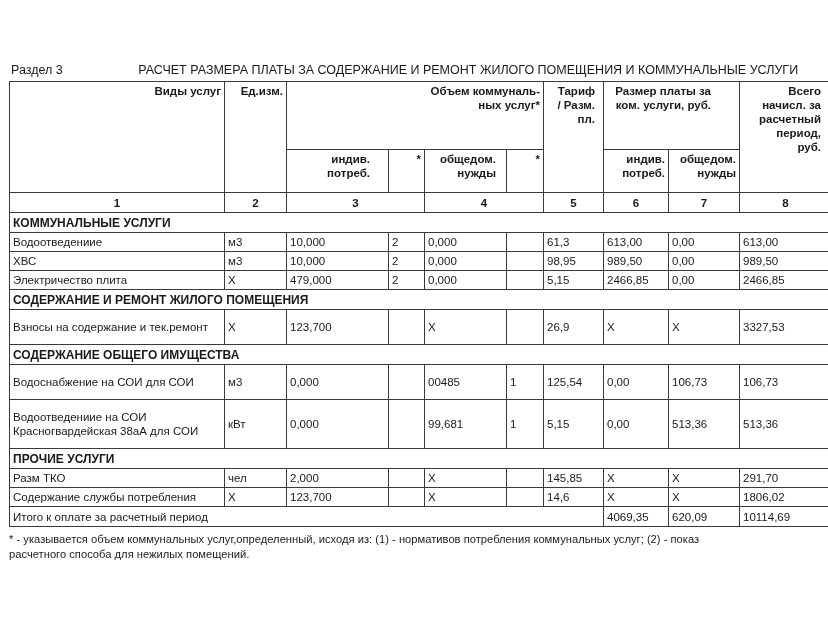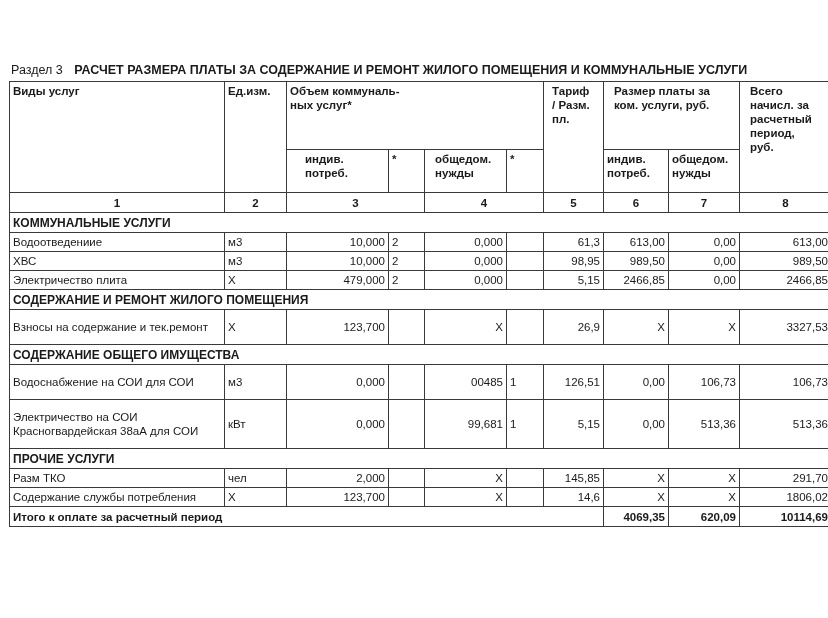--- a/index.html
+++ b/index.html
@@ -1,30 +1,30 @@
 <!DOCTYPE html>
 <html><head>
 <meta charset="utf-8">
 <style>
   html, body { margin: 0; padding: 0; background: #ffffff; }
   body { width: 828px; height: 618px; position: relative; overflow: hidden; font-family: "Liberation Sans", sans-serif; color: #1a1a1a; }
   .section-title { position: absolute; left: 11px; top: 63px; font-size: 12.5px; white-space: nowrap; }
-  .section-title .sec-num { font-weight: normal; margin-right: 8px; }
-  .section-title .sec-name { font-weight: bold; }
+  .section-title .sec-num { font-weight: normal; margin-right: 24px; }
+  .section-title .sec-name { font-weight: normal; margin-left: 48px; }
   table.calc { position: absolute; left: 9px; top: 81px; border-collapse: collapse; table-layout: fixed; width: 822px; font-size: 11.5px; }
   table.calc td, table.calc th { border: 1.4px solid #3a3a3a; padding: 1px 3px; line-height: 14px; }
-  table.calc th { font-weight: bold; vertical-align: top; text-align: left; padding-top: 2px; }
-  .num { text-align: right; }
+  table.calc th { font-weight: bold; vertical-align: top; text-align: right; padding-top: 2px; }
+  .num { text-align: left; }
   .ctr { }
   .colnum td { font-weight: bold; text-align: center; height: 17px; border-bottom: 2.2px solid #2a2a2a; }
   .group td { font-weight: bold; font-size: 12px; height: 17px; }
   tr.row td { height: 16px; }
   tr.row2 td { height: 32px; margin-left: 20px; }
   tr.row3 td { height: 46px; }
-  .total td { font-weight: bold; height: 17px; border-top: 2.4px solid #2a2a2a; border-bottom: 2.4px solid #2a2a2a; }
+  .total td { font-weight: normal; height: 17px; border-top: 2.4px solid #2a2a2a; border-bottom: 2.4px solid #2a2a2a; }
   .footnote { position: absolute; left: 9px; top: 532px; font-size: 11.2px; line-height: 15px; white-space: nowrap; color: #222; }
 </style>
 </head>
 <body>
 
 <div class="section-title">
   <span class="sec-num">Раздел 3</span>
   <span class="sec-name">РАСЧЕТ РАЗМЕРА ПЛАТЫ ЗА СОДЕРЖАНИЕ И РЕМОНТ ЖИЛОГО ПОМЕЩЕНИЯ И КОММУНАЛЬНЫЕ УСЛУГИ</span>
 </div>
 
@@ -132,27 +132,27 @@
     <tr class="group">
         <td colspan="10">СОДЕРЖАНИЕ ОБЩЕГО ИМУЩЕСТВА</td>
       </tr>
     <tr class="row2">
       <td>Водоснабжение на СОИ для СОИ</td>
       <td class="ctr">м3</td>
       <td class="num">0,000</td>
       <td class="ctr"></td>
       <td class="num">00485</td>
       <td class="ctr">1</td>
-      <td class="num">126,51</td>
+      <td class="num">125,54</td>
       <td class="num">0,00</td>
       <td class="num">106,73</td>
       <td class="num">106,73</td>
     </tr>
     <tr class="row3">
-      <td>Электричество на СОИ Красногвардейская 38аА для СОИ</td>
+      <td>Водоотведениие на СОИ Красногвардейская 38аА для СОИ</td>
       <td class="ctr">кВт</td>
       <td class="num">0,000</td>
       <td class="ctr"></td>
       <td class="num">99,681</td>
       <td class="ctr">1</td>
       <td class="num">5,15</td>
       <td class="num">0,00</td>
       <td class="num">513,36</td>
       <td class="num">513,36</td>
     </tr>
@@ -188,13 +188,15 @@
     <tr class="total">
       <td colspan="7">Итого к оплате за расчетный период</td>
       <td class="num">4069,35</td>
       <td class="num">620,09</td>
       <td class="num">10114,69</td>
     </tr>
   </tbody>
 </table>
 
 <div class="footnote">
+  <div>* - указывается объем коммунальных услуг,определенный, исходя из: (1) - нормативов потребления коммунальных услуг; (2) - показ</div>
+  <div>расчетного способа для нежилых помещений.</div>
 </div>
 
 </body></html>

